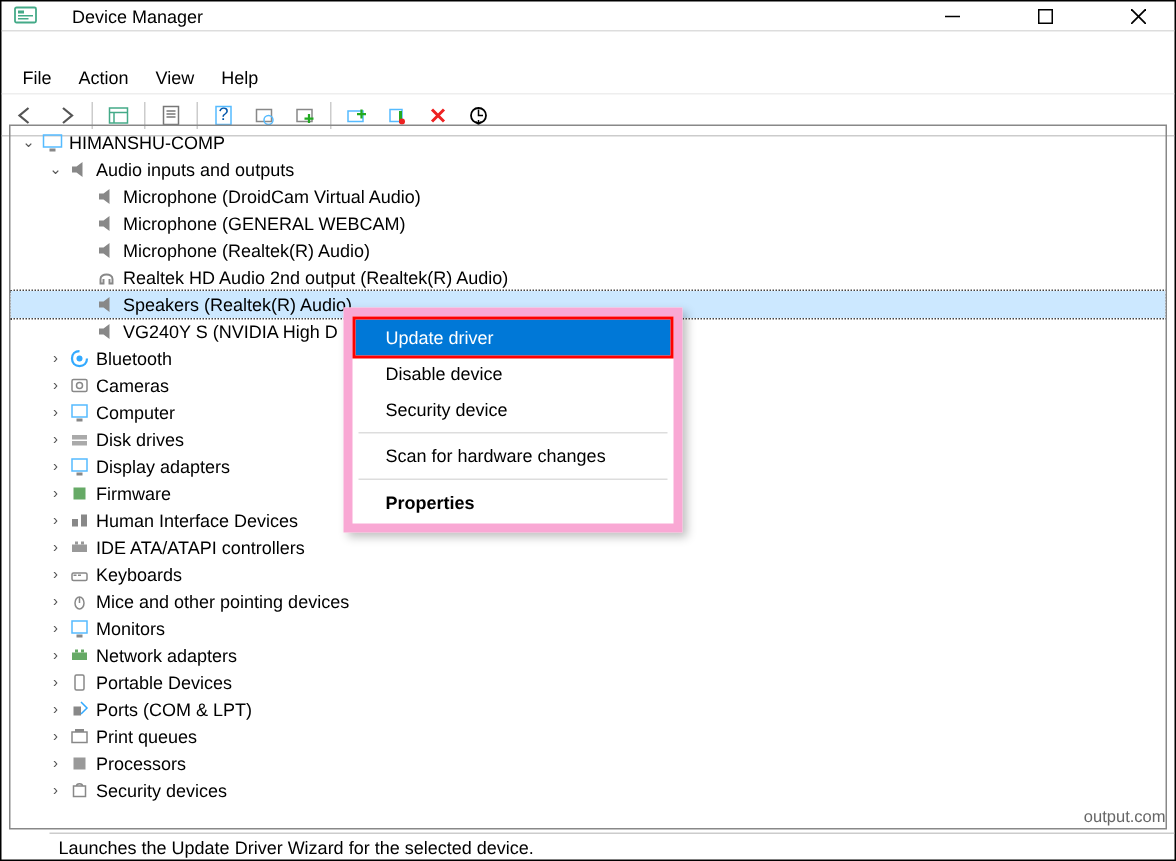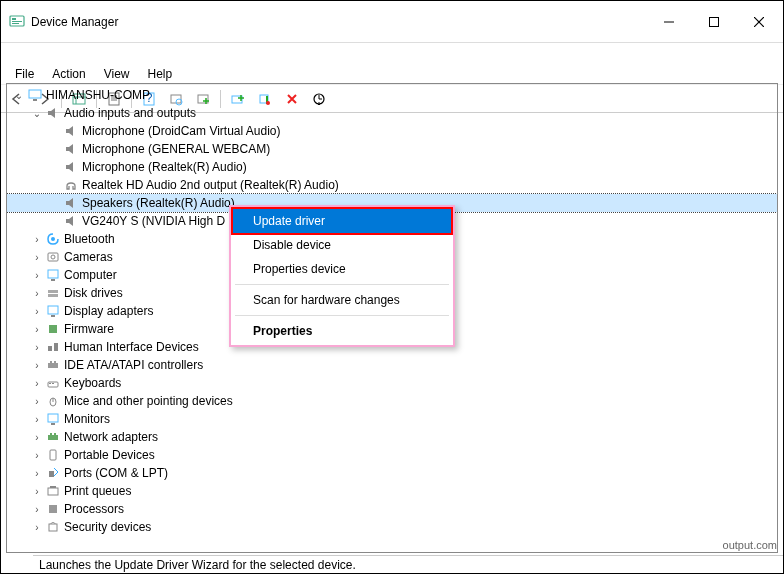--- a/index.html
+++ b/index.html
@@ -1,34 +1,34 @@
 <!DOCTYPE html>
 <html><head>
 <meta charset="utf-8">
 <style>
 * { margin: 0; padding: 0; box-sizing: border-box; font-family: "Segoe UI", Tahoma, sans-serif; font-size: 12px; }
 body { width: 784px; height: 574px; background: #fff; border: 1px solid #000; position: relative; overflow: hidden; }
-.titlebar { height: 42px; display: flex; align-items: center; padding: 0 2px 0 8px; border-bottom: 1px solid #ddd; }
+.titlebar { height: 20px; display: flex; align-items: center; padding: 0 2px 0 8px; border-bottom: 1px solid #ddd; gap: 17px; }
 .titlebar .icon { width: 16px; height: 16px; margin-right: 6px; display: inline-flex; }
 .titlebar .title { flex: 1; font-size: 12px; }
 .titlebar .winbtn { width: 45px; height: 28px; display: flex; align-items: center; justify-content: center; }
 .menubar { height: 22px; display: flex; align-items: center; padding: 0 6px; gap: 2px; border-bottom: 1px solid #eee; margin-top: 20px; }
 .menubar .menuitem { padding: 2px 8px; font-size: 12px; }
 .toolbar { height: 28px; display: flex; align-items: center; padding: 0 4px; gap: 3px; border-bottom: 1px solid #ccc; }
 .toolbar .tbtn { width: 24px; height: 22px; display: flex; align-items: center; justify-content: center; border: 1px solid transparent; }
 .toolbar .sep { width: 1px; height: 18px; background: #ccc; margin: 0 2px; }
 .tree { position: absolute; top: 82px; left: 5px; right: 5px; bottom: 20px; border: 1px solid #888; overflow-y: auto; padding: 2px 0; }
 .node { display: flex; align-items: center; height: 18px; white-space: nowrap; }
 .node .tw { width: 16px; display: flex; justify-content: center; color: #555; font-size: 10px; }
 .node .ic { width: 16px; height: 16px; margin-right: 3px; display: inline-flex; align-items: center; justify-content: center; }
 .node.selected { background: #cce8ff; outline: 1px dotted #444; }
 .ind0 { padding-left: 4px; }
 .ind1 { padding-left: 22px; }
 .ind2 { padding-left: 40px; }
-.ctxmenu { position: absolute; left: 228px; top: 204px; width: 226px; background: #fff; border: 2px solid #f9a8d4; box-shadow: 3px 3px 6px rgba(0,0,0,0.25); padding: 2px; }
+.ctxmenu { position: absolute; left: 228px; top: 204px; width: 226px; background: #fff; border: 6px solid #f9a8d4; box-shadow: 3px 3px 6px rgba(0,0,0,0.25); padding: 2px; }
 .ctxmenu .mi { height: 24px; display: flex; align-items: center; padding: 0 20px; font-size: 12px; }
 .ctxmenu .mi.hl { background: #0078d7; color: #fff; outline: 2px solid #ff0000; }
 .ctxmenu .msep { height: 1px; background: #ddd; margin: 3px 2px; }
 .ctxmenu .mi.bold { font-weight: 600; }
 .statusbar { position: absolute; bottom: 0; left: 0; right: 0; height: 18px; border-top: 1px solid #ccc; padding: 1px 6px; font-size: 11px; display: flex; align-items: center; margin-left: 32px; }
 .watermark { position: absolute; right: 6px; bottom: 22px; font-size: 11px; color: #666; }
 svg { display: block; }
 </style>
 </head>
 <body>
@@ -389,21 +389,21 @@
           </svg>
         </span>
         <span>Security devices</span>
       </div>
     </div>
 </div>
 
 <div class="ctxmenu">
   <div class="mi hl">Update driver</div>
   <div class="mi">Disable device</div>
-  <div class="mi">Properties device</div>
+  <div class="mi">Security device</div>
   <div class="msep"></div>
   <div class="mi">Scan for hardware changes</div>
   <div class="msep"></div>
   <div class="mi bold">Properties</div>
 </div>
 
 <div class="watermark">output.com</div>
 
 <div class="statusbar">
   <span>Launches the Update Driver Wizard for the selected device.</span>

